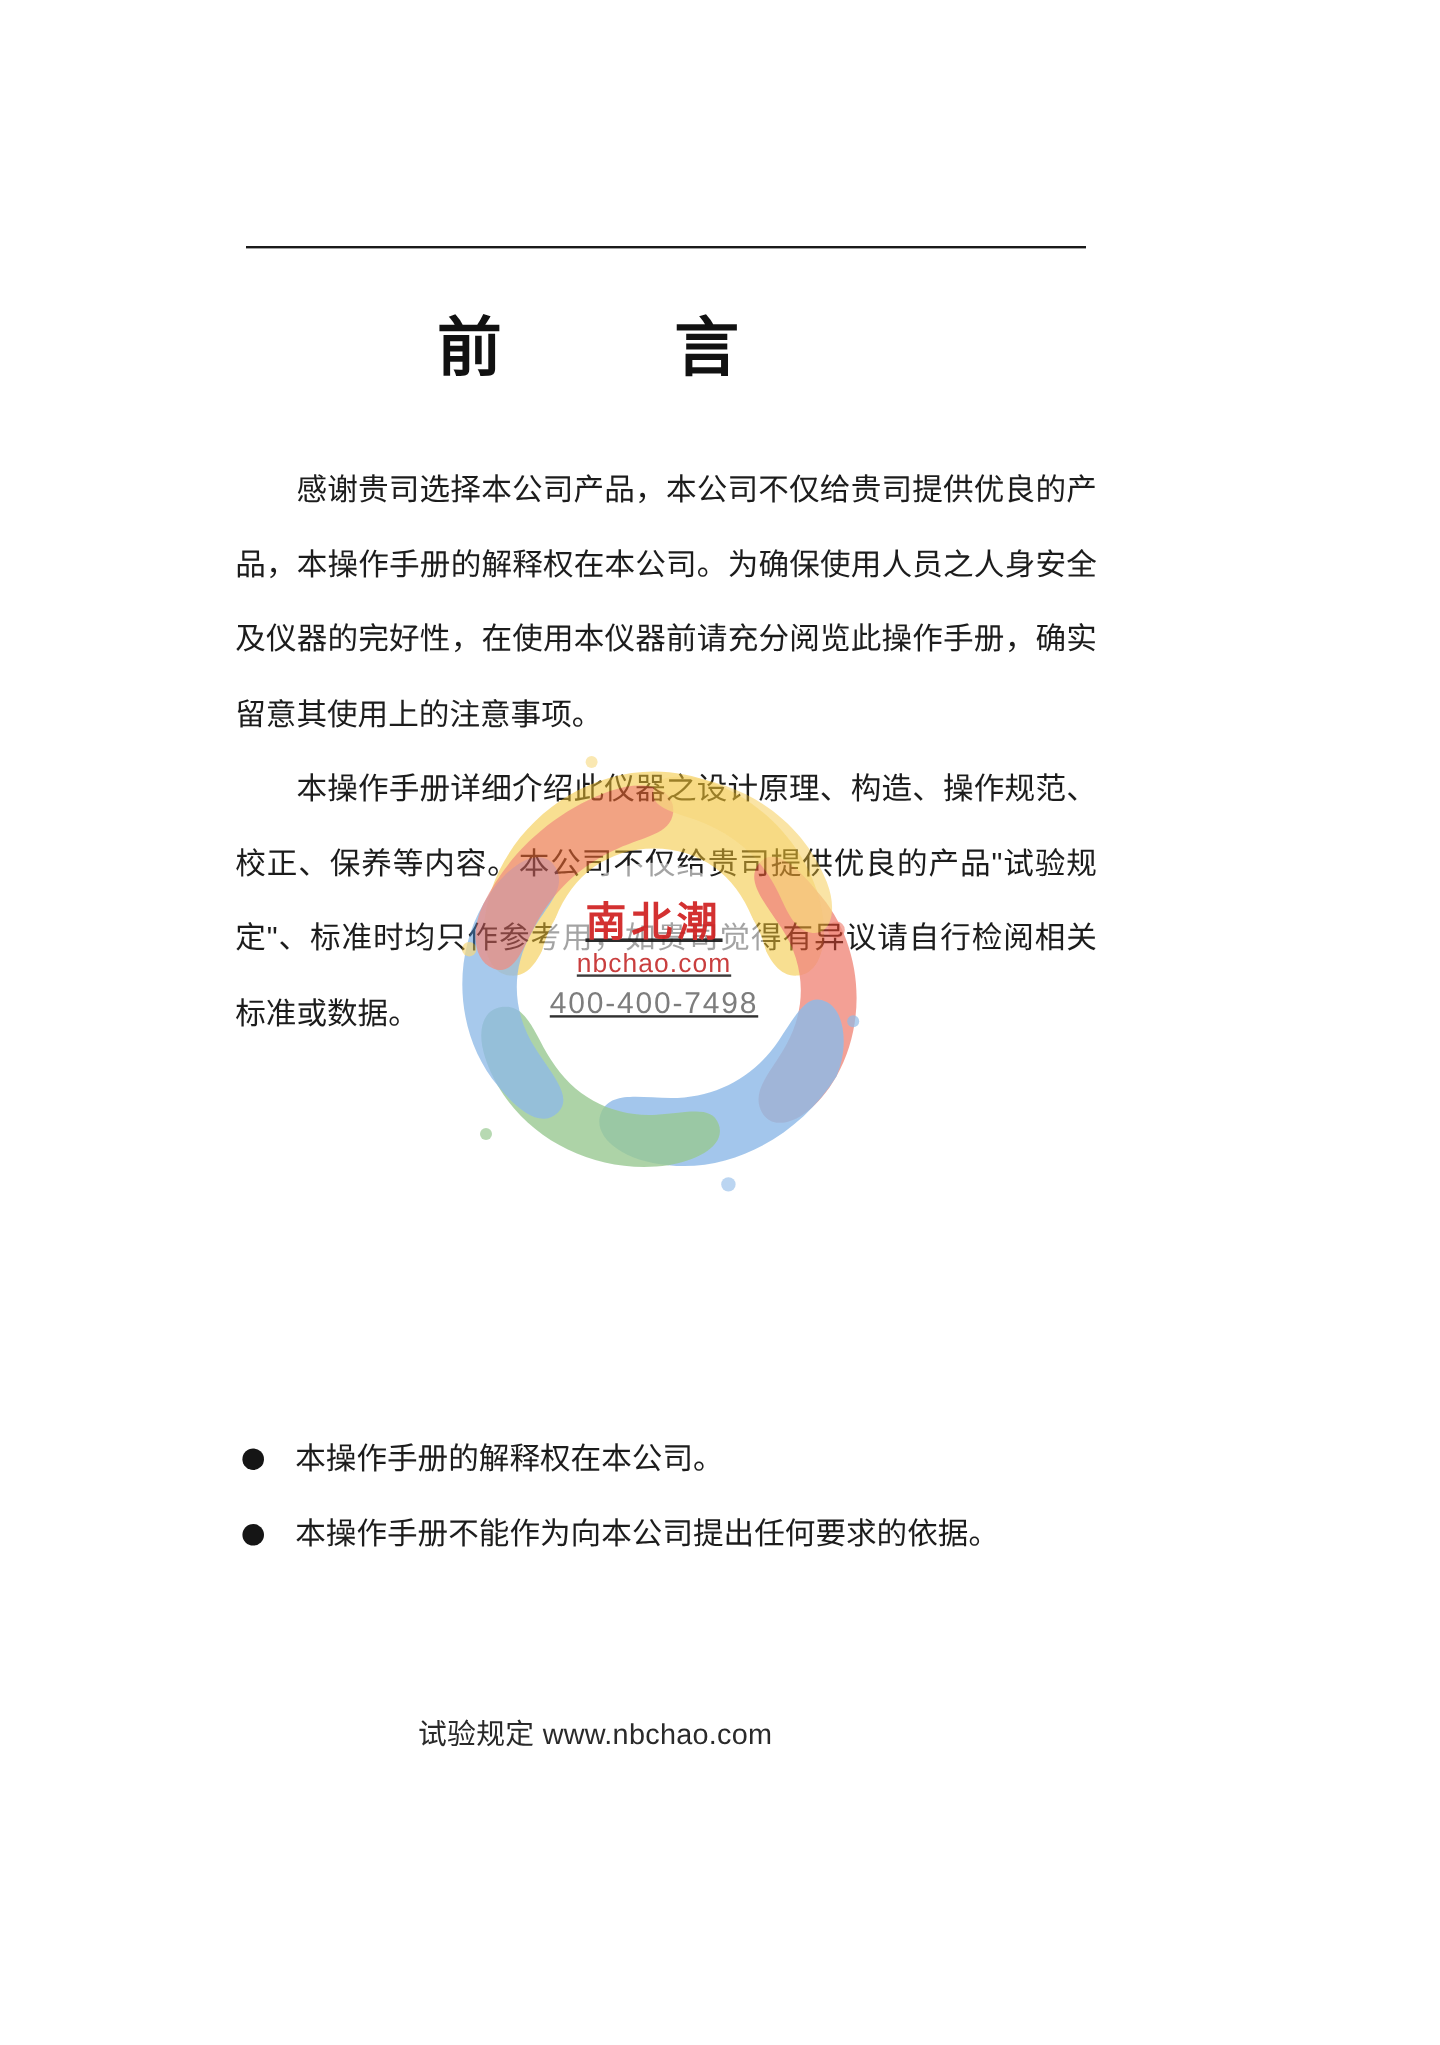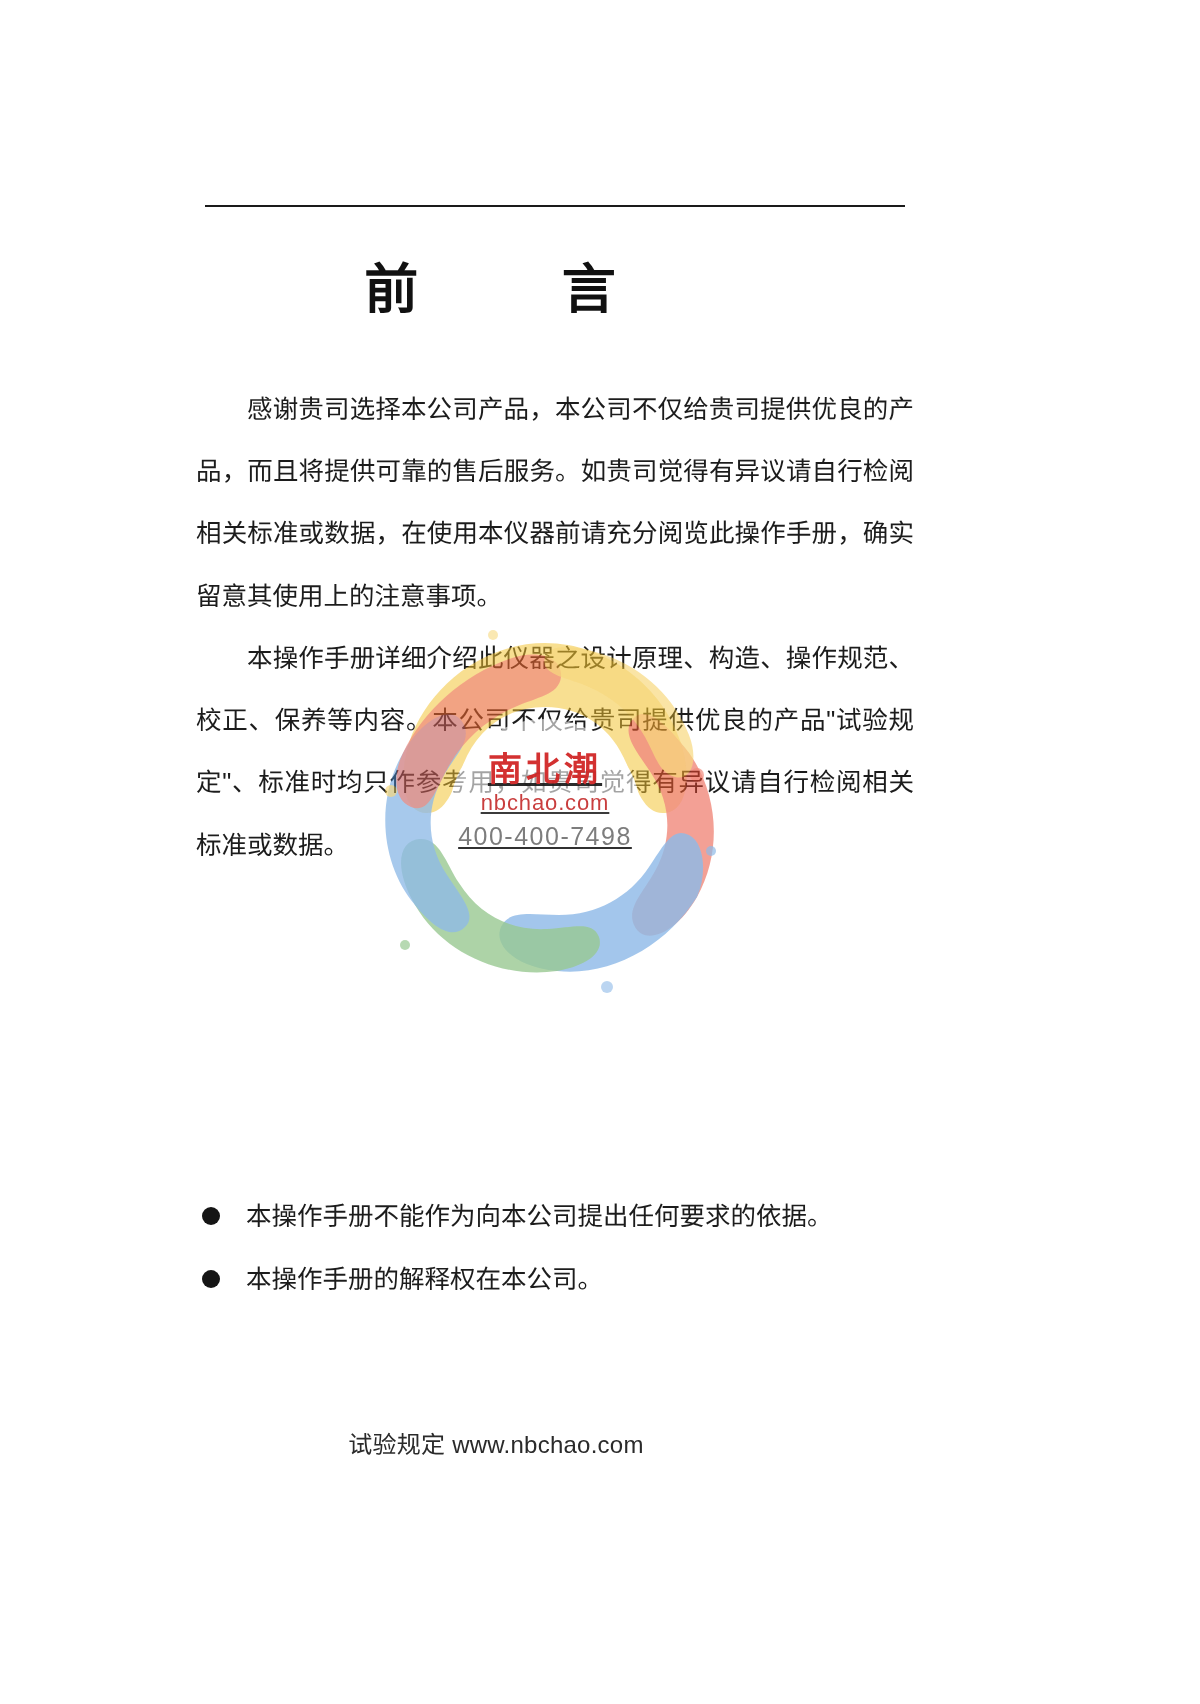--- a/index.html
+++ b/index.html
@@ -143,21 +143,21 @@
 </head>
 <body>
 
 <div class="page">
 
   <div class="top-rule"></div>
 
   <div class="doc-title">前　　言</div>
 
   <div class="body-block">
-    <p class="para">感谢贵司选择本公司产品，本公司不仅给贵司提供优良的产品，而且将提供可靠的售后服务。如贵司觉得有异议请自行检阅相关标准或数据，在使用本仪器前请充分阅览此操作手册，确实留意其使用上的注意事项。</p>
+    <p class="para">感谢贵司选择本公司产品，本公司不仅给贵司提供优良的产品，本操作手册的解释权在本公司。为确保使用人员之人身安全及仪器的完好性，在使用本仪器前请充分阅览此操作手册，确实留意其使用上的注意事项。</p>
     <p class="para">本操作手册详细介绍此仪器之设计原理、构造、操作规范、校正、保养等内容。本公司不仅给贵司提供优良的产品"试验规定"、标准时均只作参考用，如贵司觉得有异议请自行检阅相关标准或数据。</p>
   </div>
 
   <div class="watermark">
     <svg class="wm-svg" viewBox="0 0 400 400">
       <g fill="none">
         <path d="M200 28 C262 28 318 72 336 128 C348 166 340 196 320 198 C300 200 292 176 282 150 C268 114 238 92 200 92 C162 92 132 114 118 150 C108 176 100 200 80 198 C60 196 52 166 64 128 C82 72 138 28 200 28 Z" fill="#f2c230" opacity="0.85"></path>
         <path d="M336 128 C372 168 380 232 352 282 C330 320 300 330 290 312 C280 294 298 278 310 256 C328 224 326 188 306 158 C290 134 276 118 288 104 C300 90 320 108 336 128 Z" fill="#e8452f" opacity="0.82"></path>
         <path d="M352 282 C322 330 266 362 212 356 C170 352 148 330 156 312 C164 294 188 300 214 300 C252 300 284 282 304 252 C320 228 328 212 344 220 C360 228 362 260 352 282 Z" fill="#4a90d9" opacity="0.82"></path>
         <path d="M212 356 C156 364 98 338 70 290 C48 252 54 226 74 224 C94 222 100 246 114 268 C134 300 166 316 202 314 C230 312 248 306 254 322 C260 340 236 352 212 356 Z" fill="#5aa84f" opacity="0.8"></path>
@@ -177,24 +177,24 @@
       <div class="wm-brand">南北潮</div>
       <div class="wm-site">nbchao.com</div>
       <div class="wm-phone">400-400-7498</div>
     </div>
   </div>
 
   <div class="notice">
 
     <div class="notice-item">
       <span class="bullet"></span>
+      <span class="notice-text">本操作手册的解释权在本公司。</span>
+    </div>
+
+    <div class="notice-item">
+      <span class="bullet"></span>
       <span class="notice-text">本操作手册不能作为向本公司提出任何要求的依据。</span>
     </div>
-
-    <div class="notice-item">
-      <span class="bullet"></span>
-      <span class="notice-text">本操作手册的解释权在本公司。</span>
-    </div>
   </div>
 
   <div class="footer">试验规定 www.nbchao.com</div>
 
 </div>
 
 </body></html>

